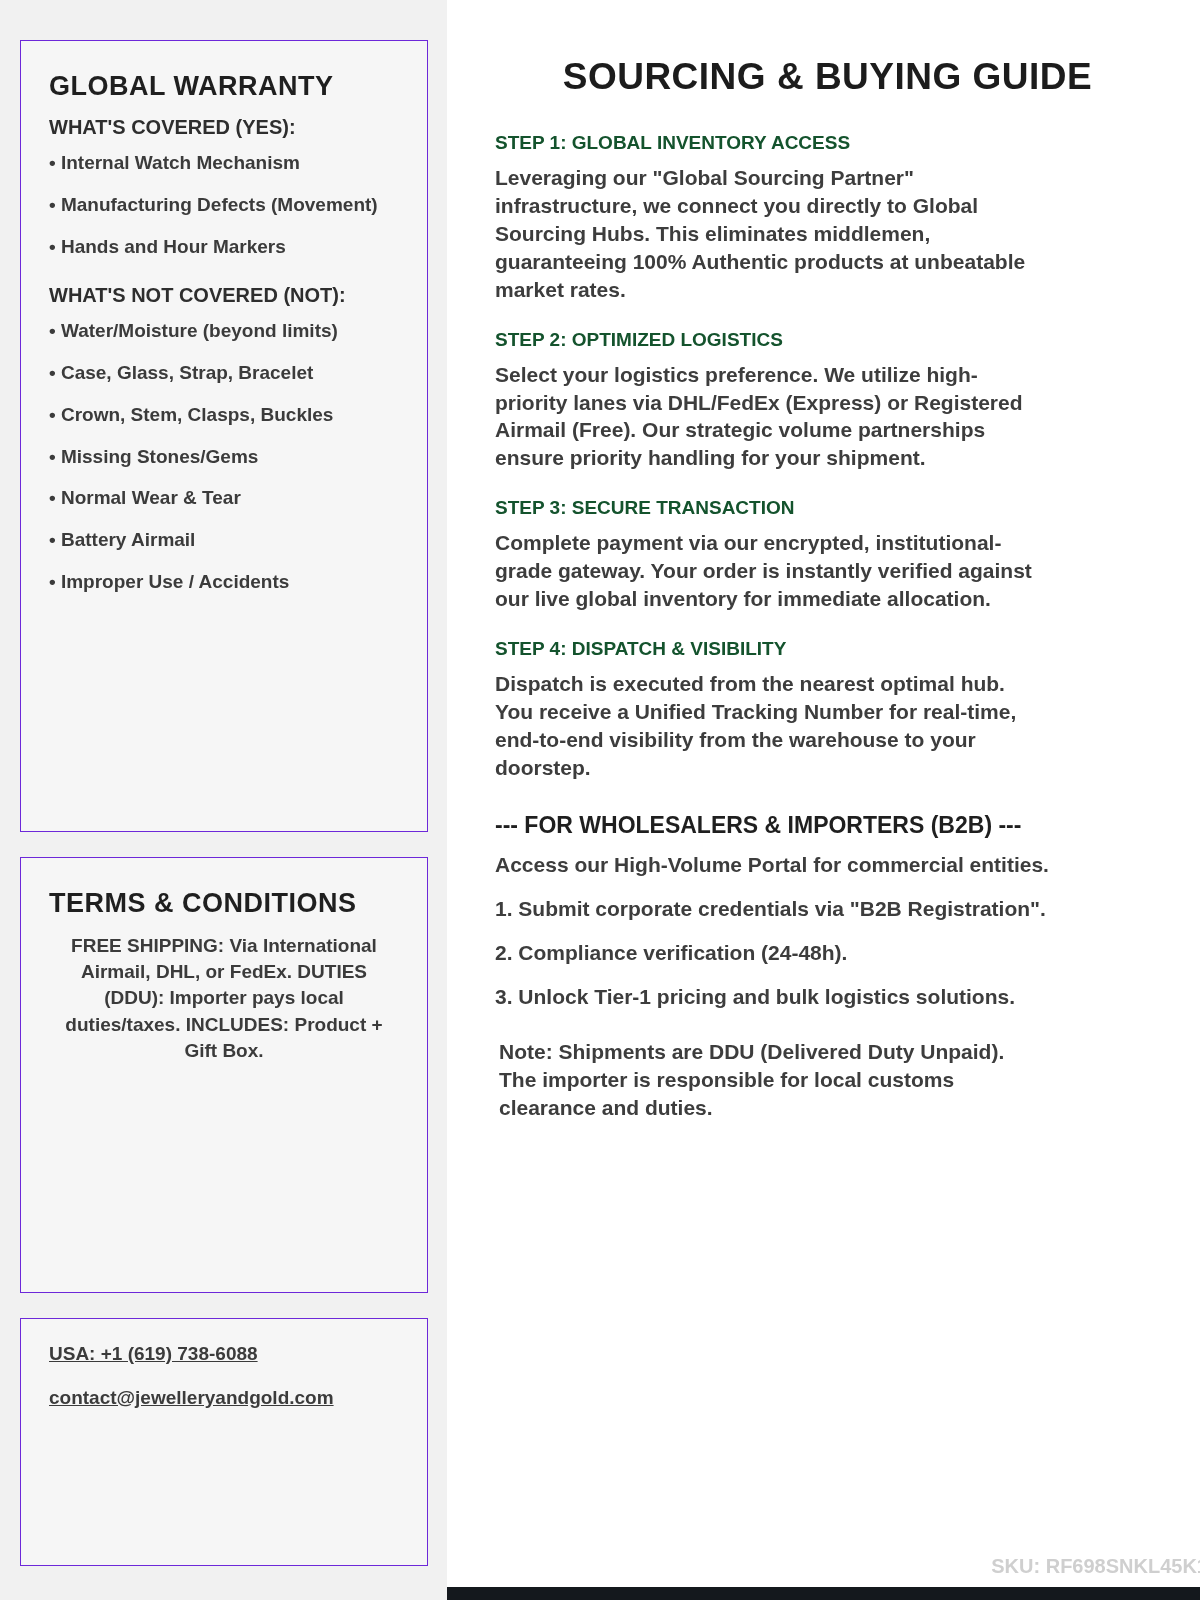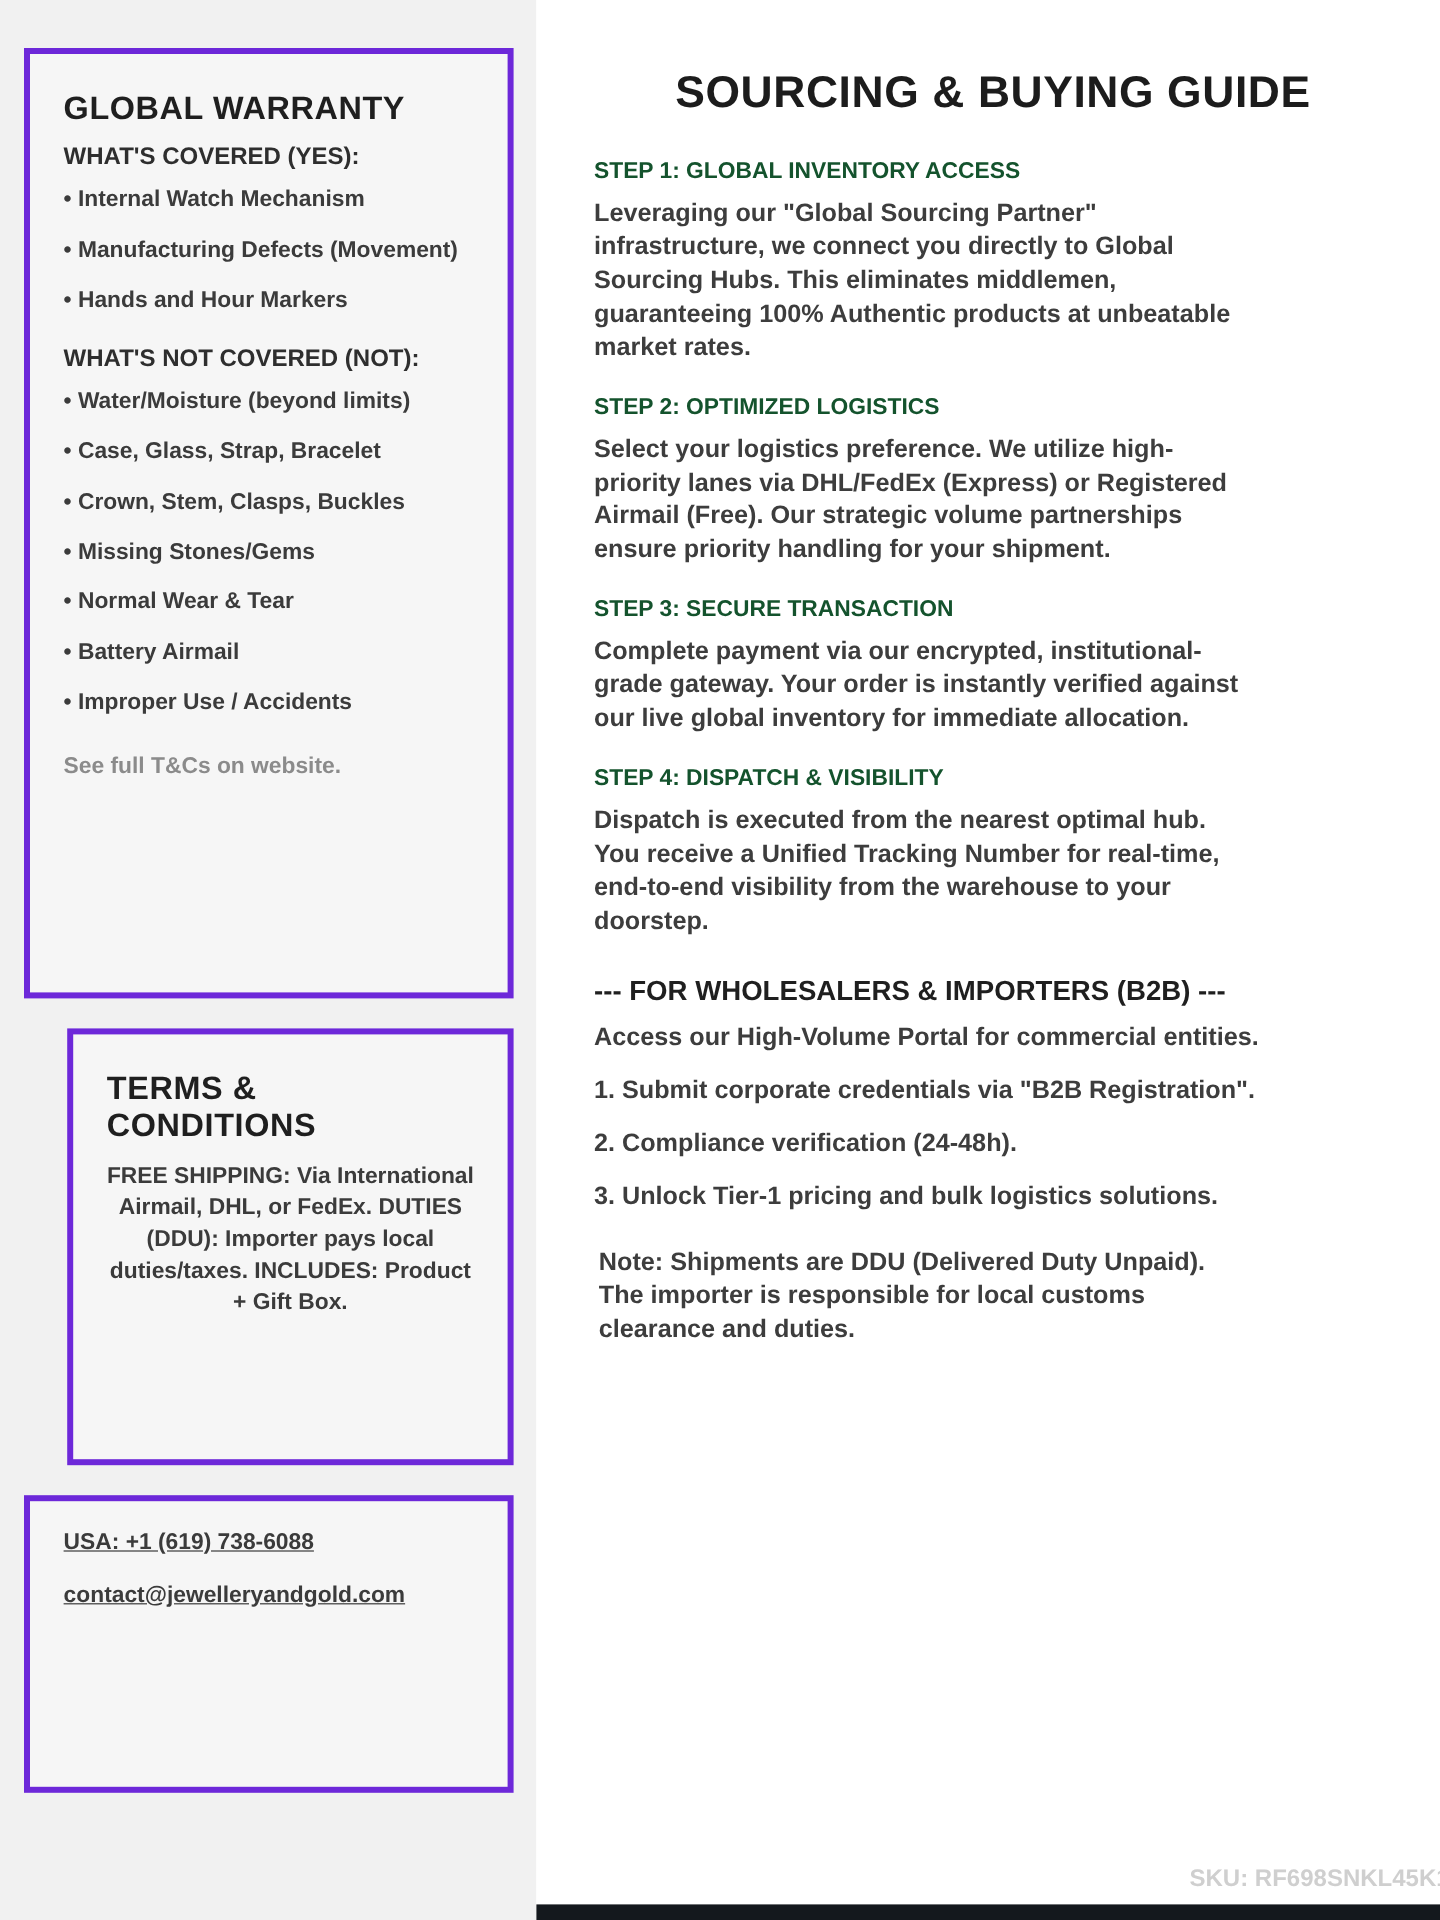--- a/index.html
+++ b/index.html
@@ -17,27 +17,27 @@
   
   .sidebar{
     width:447px;
     min-width:447px;
     background:#f1f1f1;
     box-sizing:border-box;
     padding:40px 19px 0 20px;
   }
   .side-box{
     background:#f6f6f6;
-    border:5px solid #6d28d9;
+    border:1px solid #6d28d9;
     box-sizing:border-box;
     padding:24px 28px;
     margin-bottom:25px;
   }
   .side-box.warranty{height:792px;}
-  .side-box.terms{height:364px;margin-left:36px;}
+  .side-box.terms{height:436px;}
   .side-box.contact{height:248px;}
   .side-title{
     font-size:27px;
     font-weight:800;
     letter-spacing:.5px;
     color:#1f1f1f;
     margin:6px 0 14px 0;
   }
   .side-subtitle{
     font-size:20px;
@@ -172,21 +172,20 @@
       <ul class="side-list">
         <li>Water/Moisture (beyond limits)</li>
         <li>Case, Glass, Strap, Bracelet</li>
         <li>Crown, Stem, Clasps, Buckles</li>
         <li>Missing Stones/Gems</li>
         <li>Normal Wear &amp; Tear</li>
         <li>Battery Airmail</li>
         <li>Improper Use / Accidents</li>
       </ul>
 
-      <div class="side-footnote">See full T&amp;Cs on website.</div>
     </div>
 
     <div class="side-box terms">
       <div class="side-title">TERMS &amp; CONDITIONS</div>
       <div class="side-body">FREE SHIPPING: Via International Airmail, DHL, or FedEx.  DUTIES (DDU): Importer pays local duties/taxes.  INCLUDES: Product + Gift Box.</div>
     </div>
 
     <div class="side-box contact">
       <div class="contact-line">USA: +1 (619) 738-6088</div>
       <div class="contact-line">contact@jewelleryandgold.com</div>

